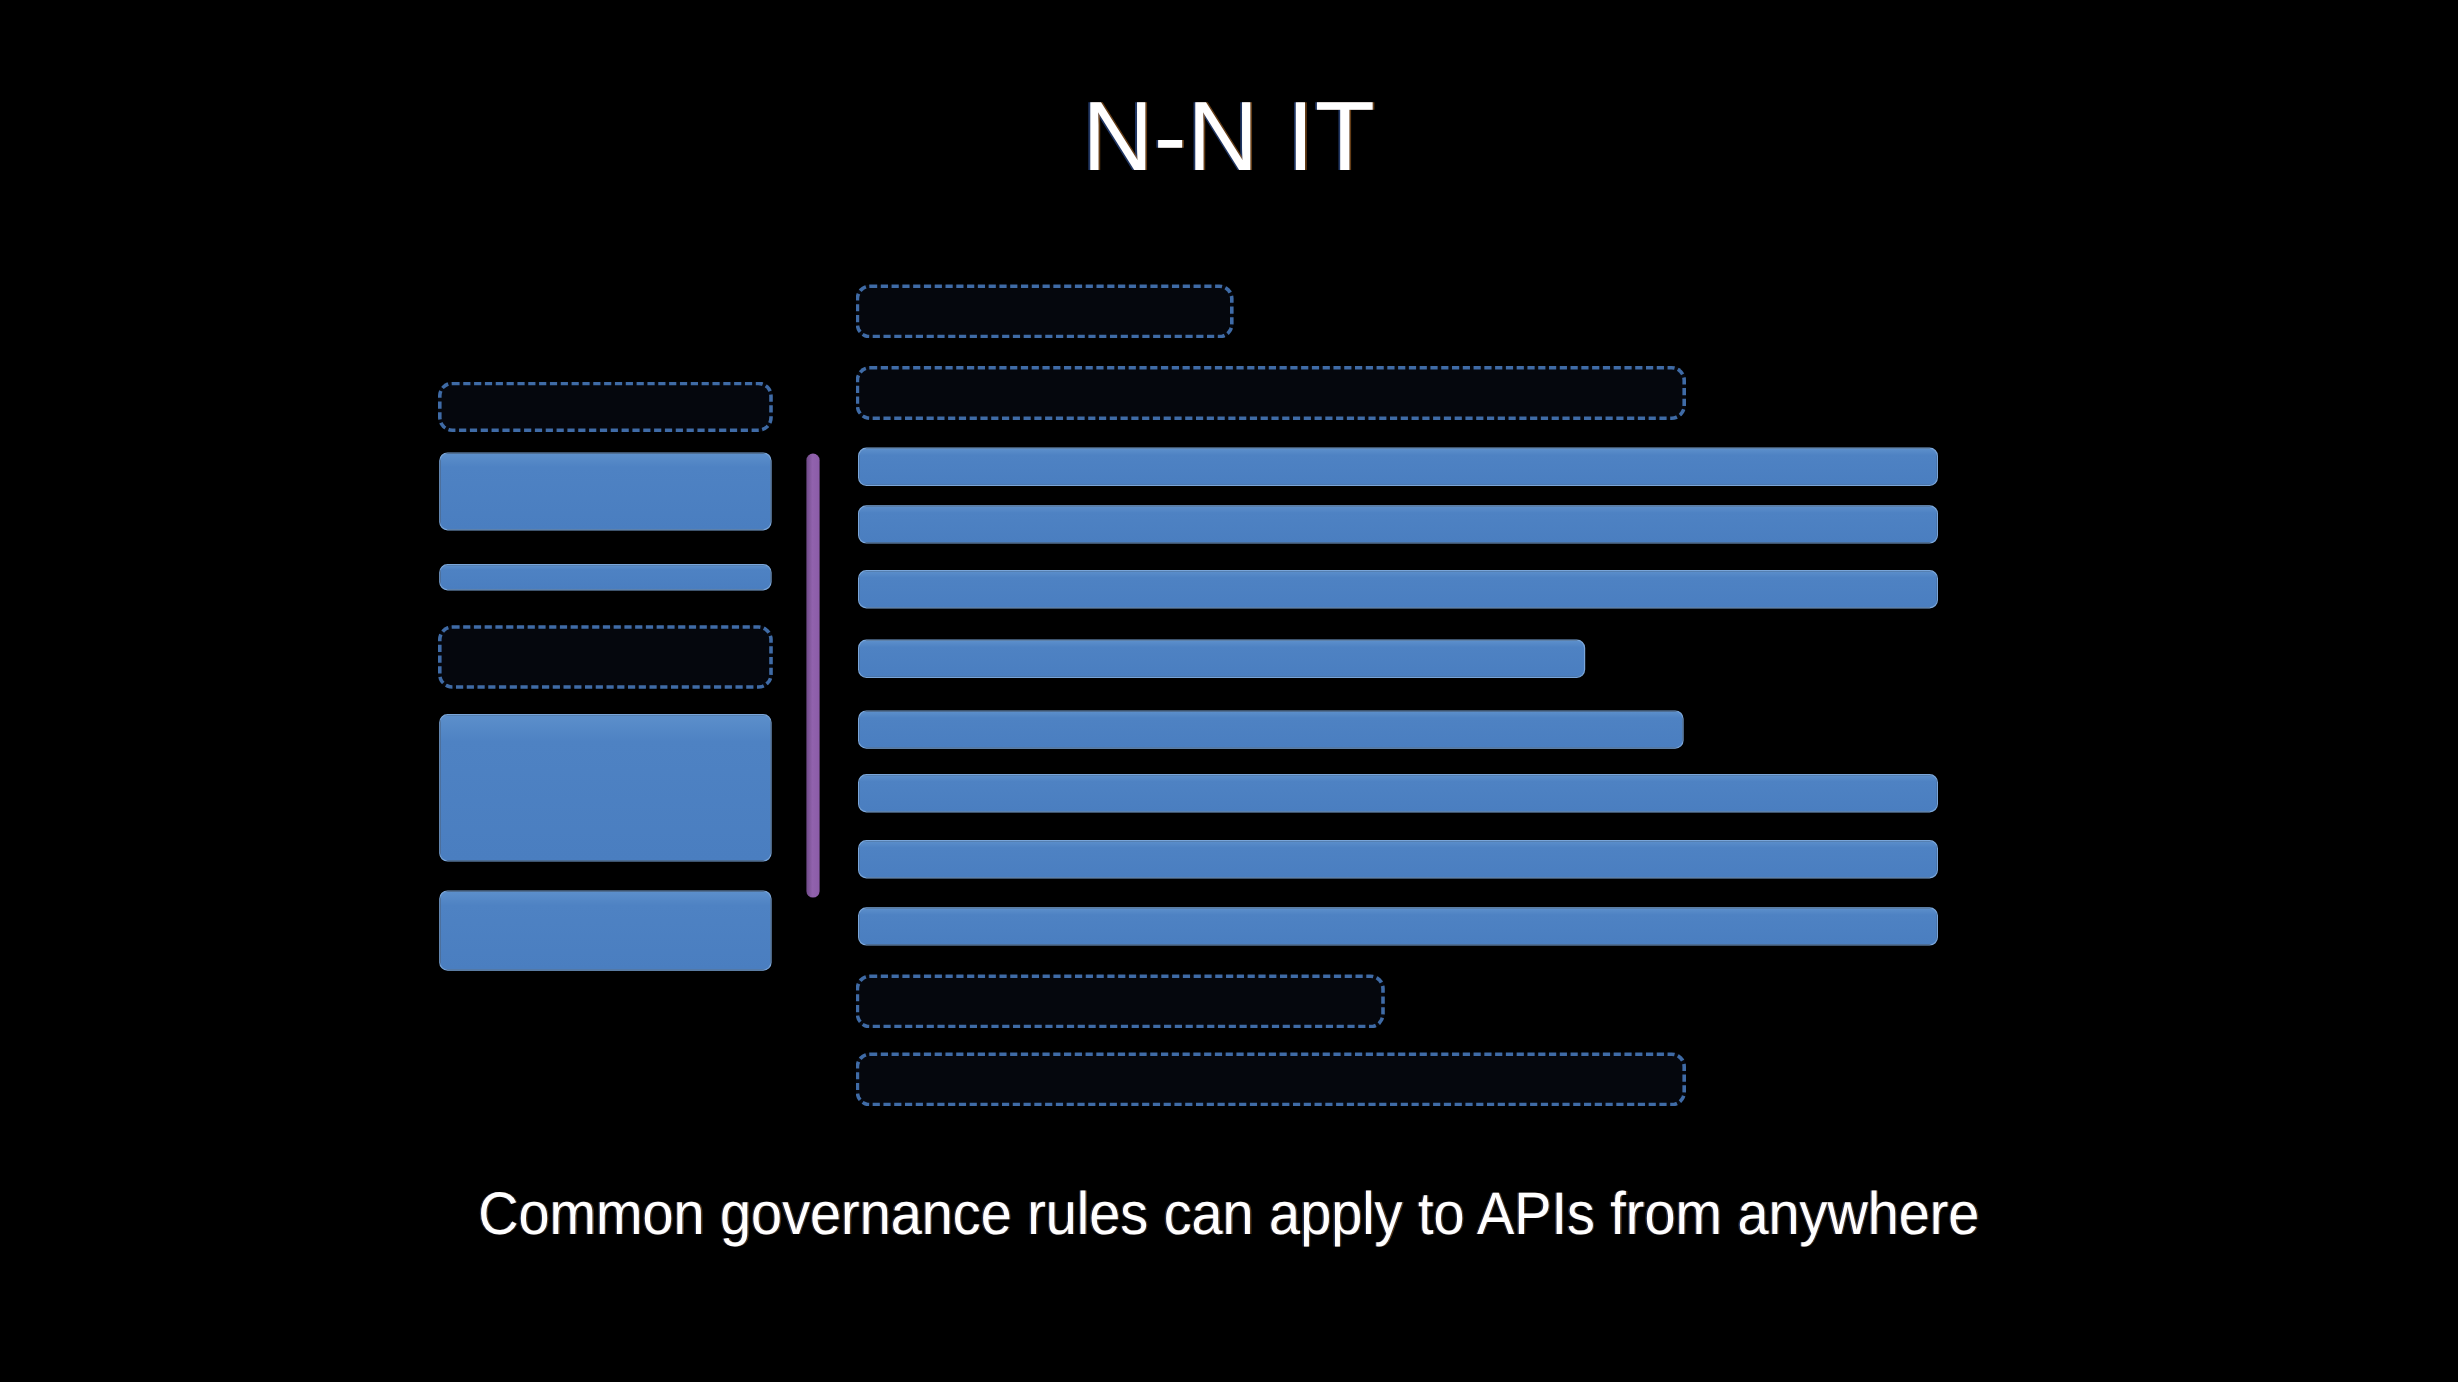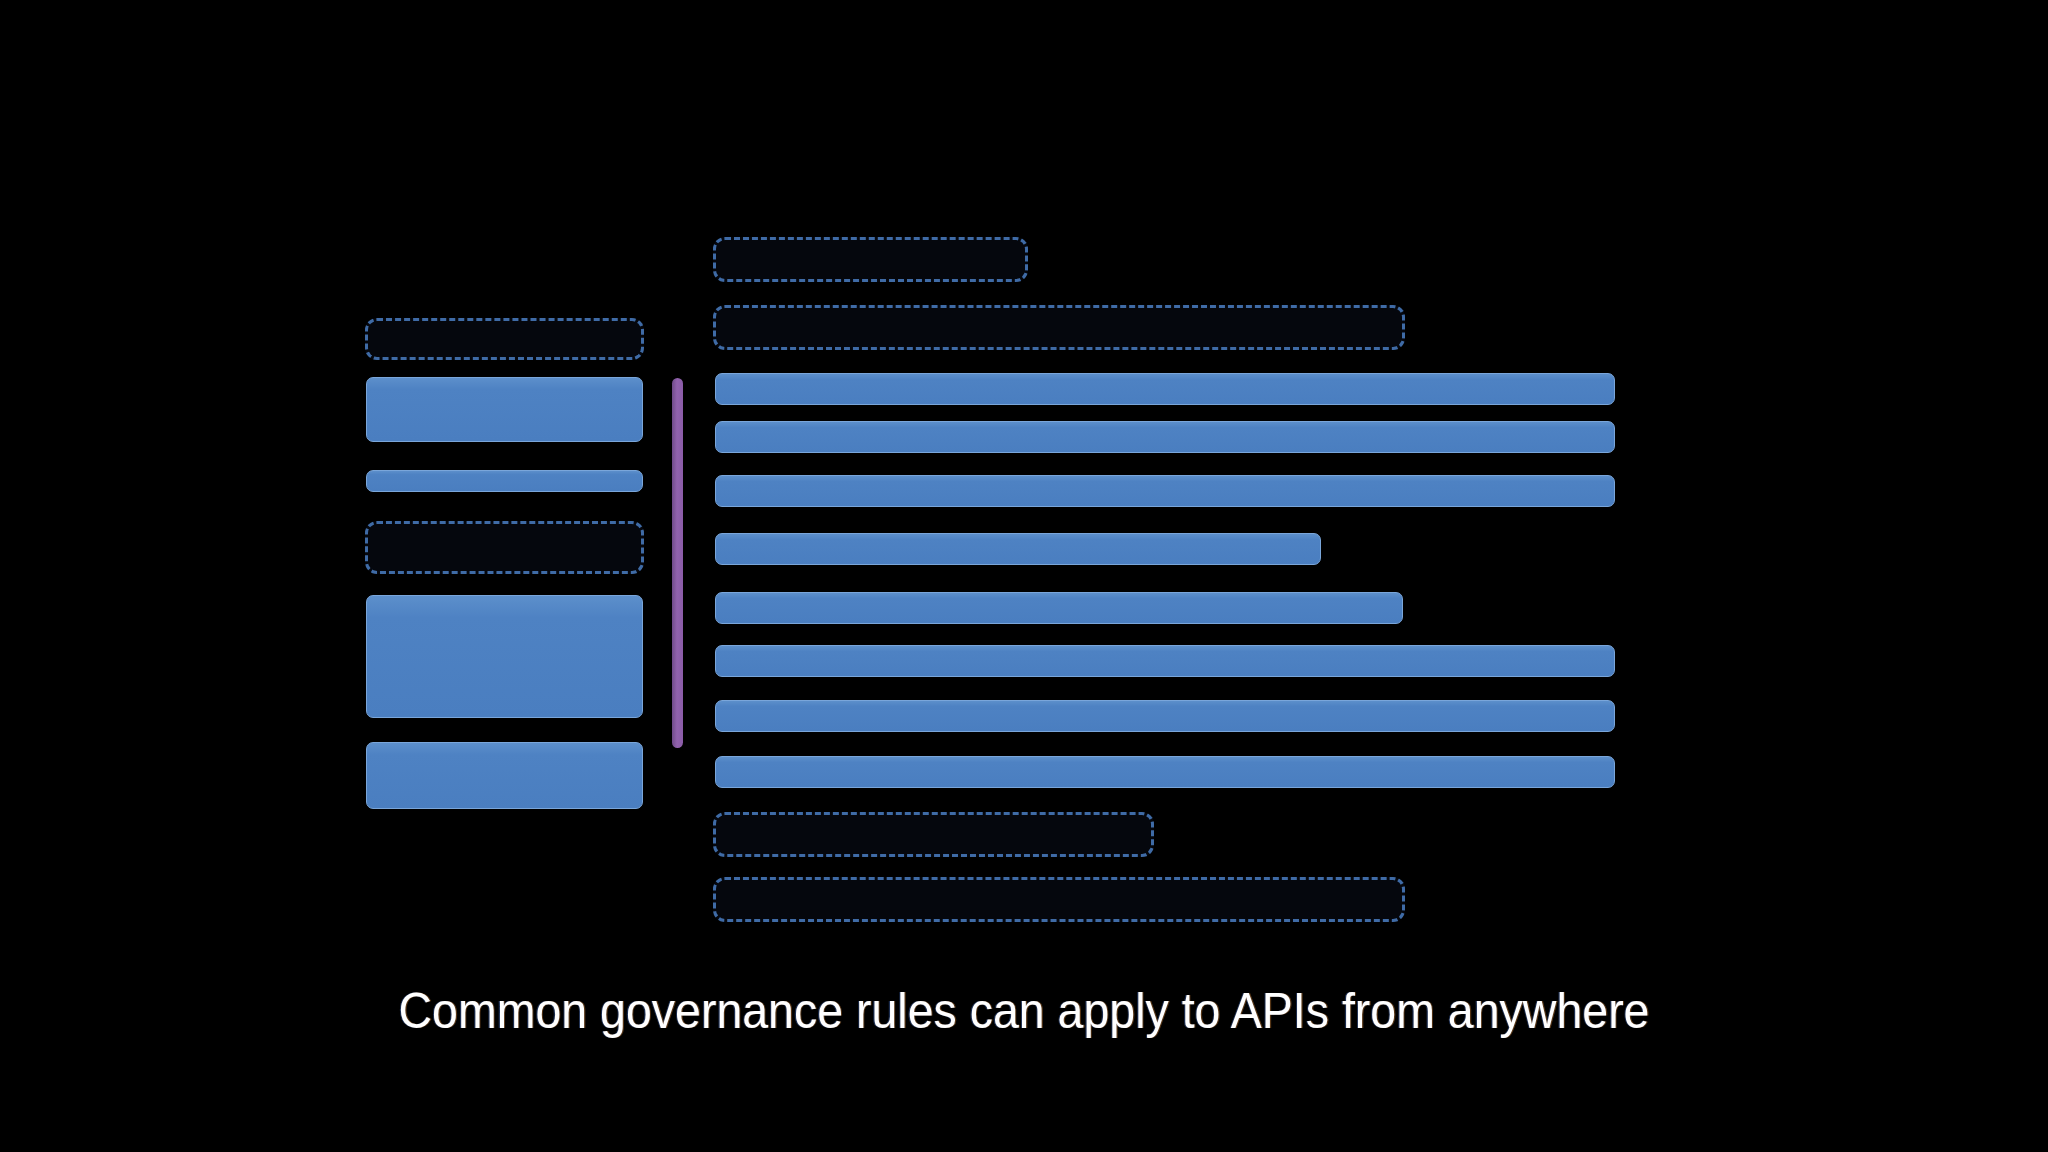--- a/index.html
+++ b/index.html
@@ -90,20 +90,21 @@
     position: absolute;
     background: linear-gradient(90deg, #6f4a88 0%, #9162ad 45%, #8b5ca8 100%);
     border-radius: 6px;
   }
 </style>
 </head>
 <body>
 
 <div id="slide">
 
+  <div class="slide-title">N-N IT</div>
 
   <div id="diagram">
       <div>
         <div class="dash" style="left: 365px; top: 318px; width: 279px; height: 42px;"></div>
         <div class="blk" style="left: 366px; top: 377px; width: 277px; height: 65px;"></div>
         <div class="blk" style="left: 366px; top: 470px; width: 277px; height: 22px;"></div>
         <div class="dash" style="left: 365px; top: 521px; width: 279px; height: 53px;"></div>
         <div class="blk" style="left: 366px; top: 595px; width: 277px; height: 123px;"></div>
         <div class="blk" style="left: 366px; top: 742px; width: 277px; height: 67px;"></div>
       </div>

